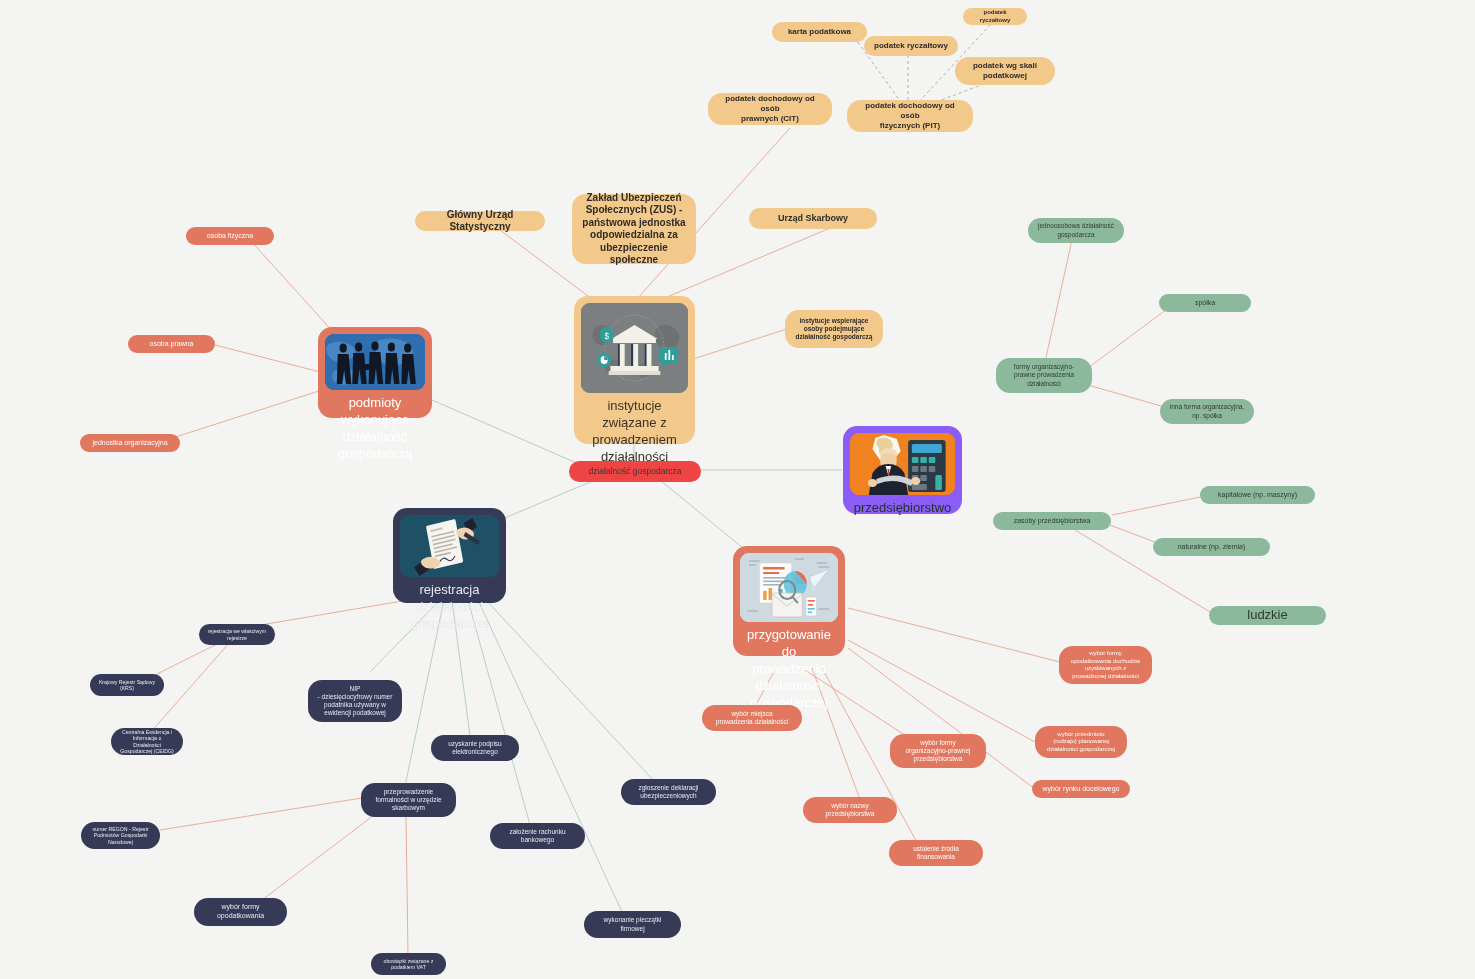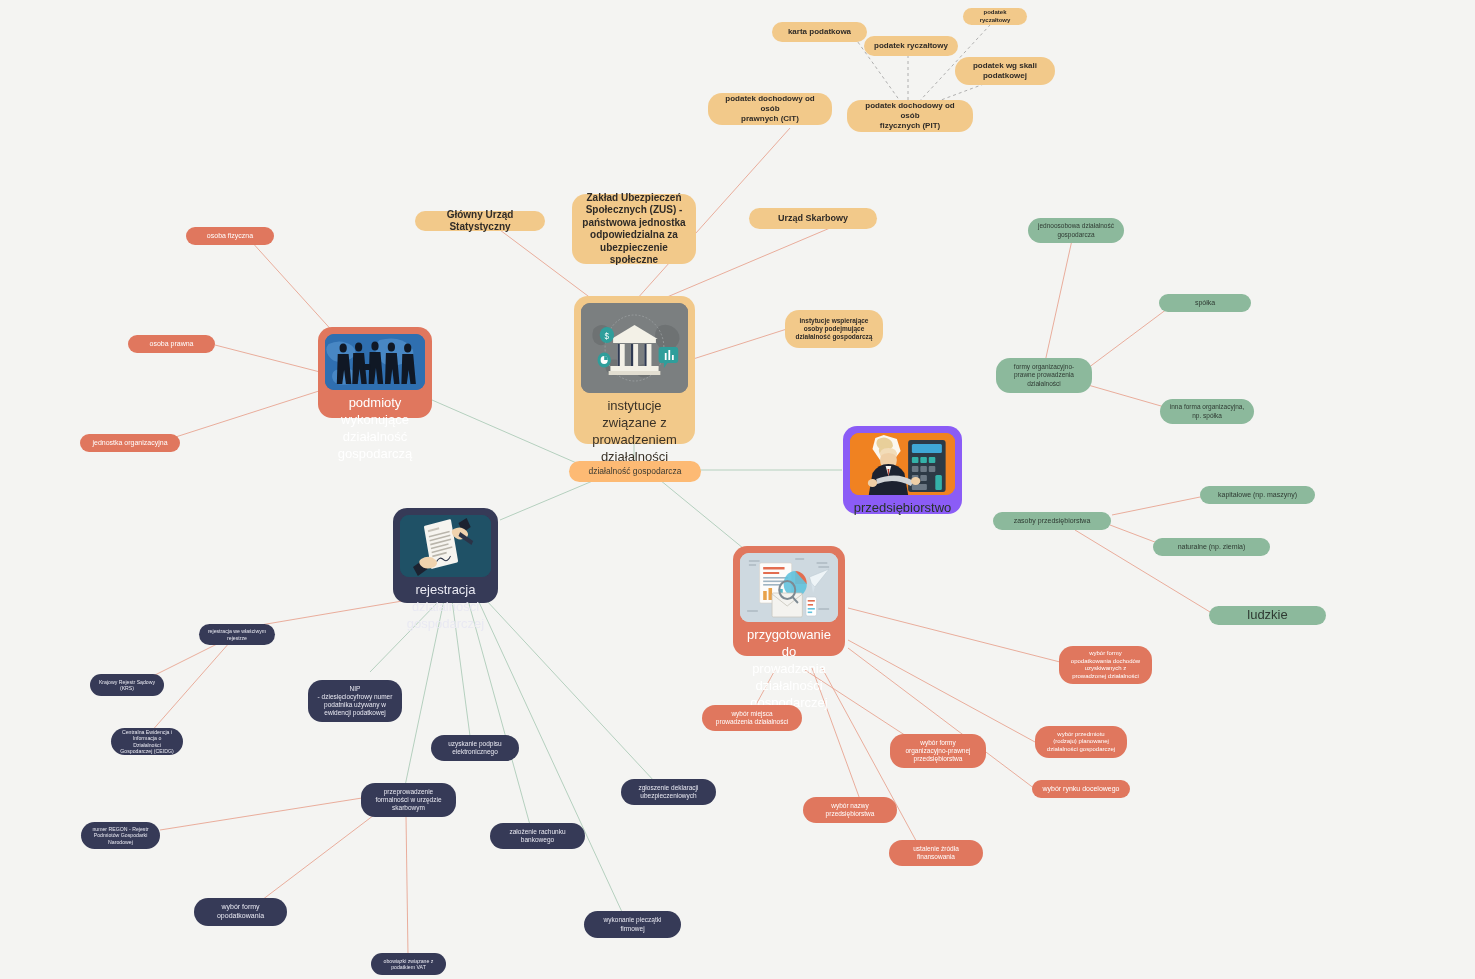--- a/index.html
+++ b/index.html
@@ -30,21 +30,21 @@
     border-radius: 14px;
     line-height: 1.25;
     padding: 4px 8px;
     white-space: pre-line;
   }
   
   .n-orange { background: #f2c98a; color: #2f2b27; font-weight: bold; }
   .n-salmon { background: #e0775e; color: #ffffff; }
   .n-green  { background: #8cb99c; color: #2f3b33; }
   .n-navy   { background: #363a57; color: #e9e9f2; }
-  .n-cream  { background: #fdba74; color: #3a3a32; }
+  .n-cream  { background: #ef4444; color: #3a3a32; }
 
   
   .card {
     position: absolute;
     border-radius: 14px;
     padding: 7px 7px 0 7px;
     display: flex;
     flex-direction: column;
     align-items: center;
   }
@@ -358,21 +358,21 @@
   <div class="node n-salmon" style="left:890px; top:734px; width:96px; height:34px; font-size:6.5px;">wybór formy
 organizacyjno-prawnej
 przedsiębiorstwa</div>
 
   <div class="node n-salmon" style="left:803px; top:797px; width:94px; height:26px; font-size:6.5px;">wybór nazwy
 przedsiębiorstwa</div>
 
   <div class="node n-salmon" style="left:889px; top:840px; width:94px; height:26px; font-size:6.5px;">ustalenie źródła
 finansowania</div>
 
-  <div class="card card-navy" style="left:393px; top:508px; width:105px; height:95px;">
+  <div class="card card-navy" style="left:393px; top:508px; width:113px; height:95px;">
     <div class="thumb" style="height:62px; background:#1f5166;">
       <svg viewBox="0 0 112 62" width="100%" height="100%" preserveAspectRatio="none">
         <rect width="112" height="62" fill="#1f5166"></rect>
         <g transform="rotate(-12 56 31)">
           <rect x="34" y="6" width="34" height="44" rx="1.5" fill="#f6f4ef"></rect>
           <g fill="#c8c4ba">
               <rect x="38" y="11" width="14" height="2"></rect>
             </g>
           <g fill="#b9b5ab">
             <rect x="38" y="17" width="26" height="1.6"></rect>

